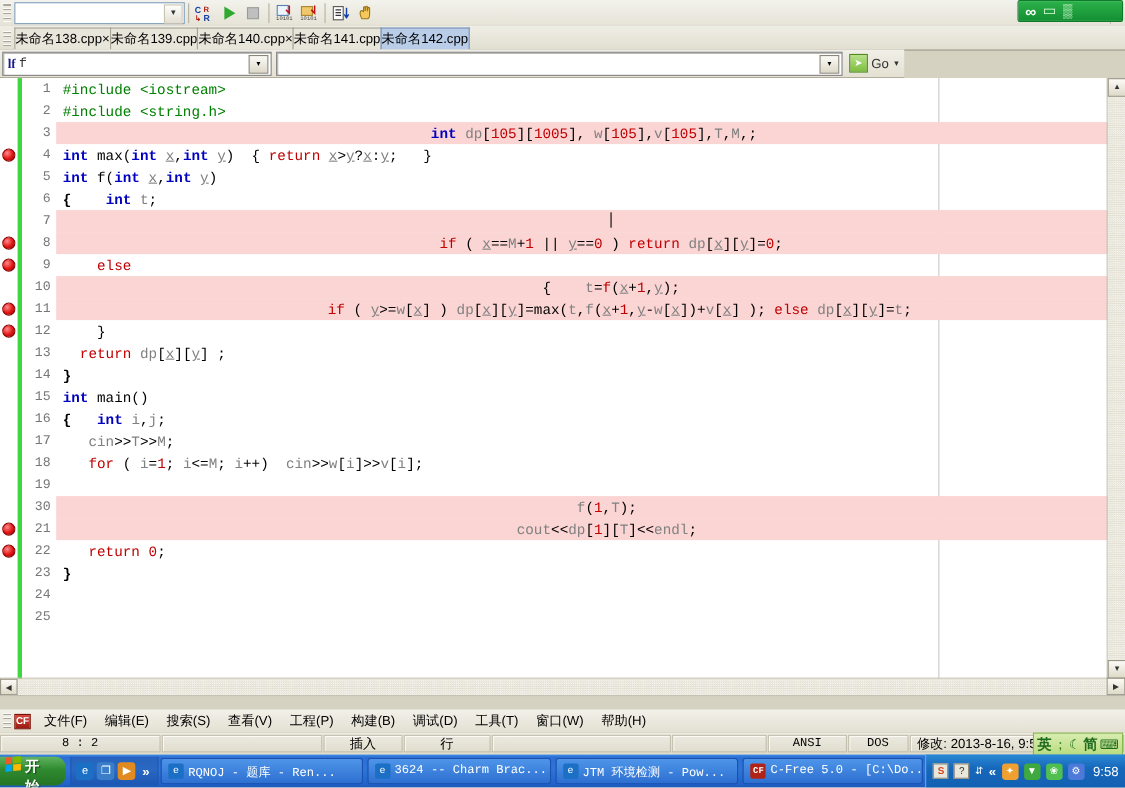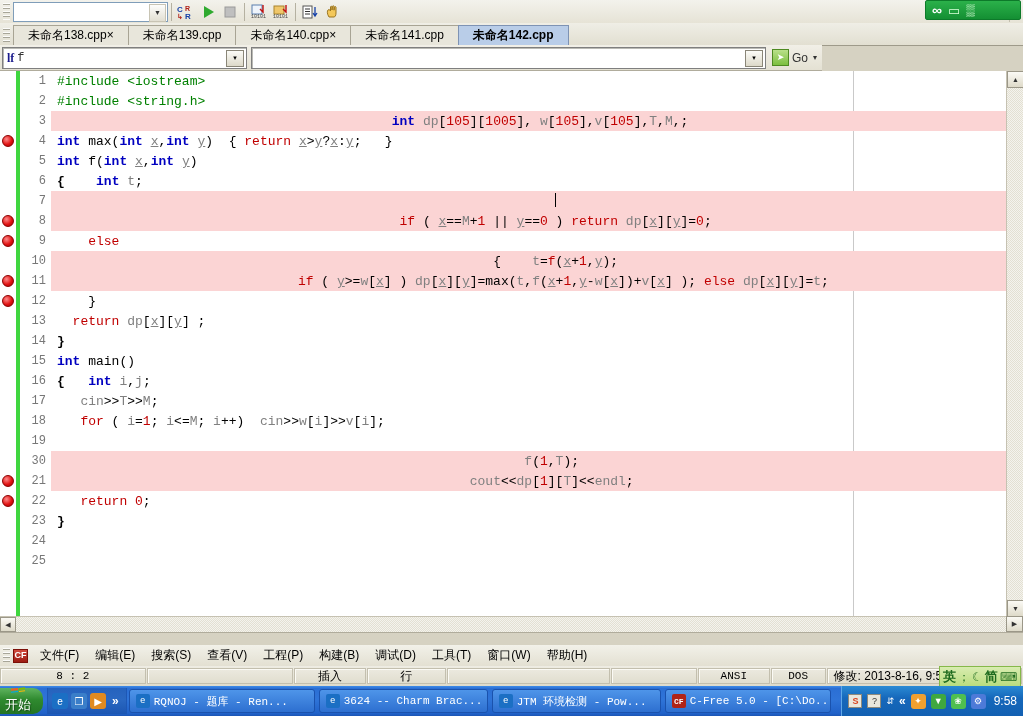--- a/index.html
+++ b/index.html
@@ -47,25 +47,25 @@
 
   
   .tabstrip{
     position:absolute;left:0;top:23px;width:1023px;height:22px;
     background:linear-gradient(#efeee6,#e2dfd1);
     border-bottom:1px solid #9e9a8a;
     display:flex;align-items:flex-end;
   }
   .tabstrip .grip{height:15px;margin:0 3px 2px 3px;}
   .tab{
-    height:19px;line-height:19px;padding:0 14px;font-size:12px;color:#000;
+    height:19px;line-height:19px;padding:0 0;font-size:12px;color:#000;
     border:1px solid #a8a494;border-bottom:none;background:#e8e6db;
     margin-right:-1px;white-space:nowrap;
   }
-  .tab.active{background:#b9cde8;border-color:#7e93b4;font-weight:bold;}
+  .tab.active{background:#b9cde8;border-color:#7e93b4;font-weight:normal;}
 
   
   .navbar{
     position:absolute;left:0;top:45px;width:822px;height:26px;
     background:linear-gradient(#f1efe7,#e4e1d3);
     border-bottom:1px solid #b0ac9c;
     display:flex;align-items:center;padding:0 2px;box-sizing:border-box;
   }
   .symbol-combo{
     position:relative;width:243px;height:20px;background:#fff;
@@ -199,24 +199,23 @@
 
   
   .taskbar{
     position:absolute;left:0;top:686px;width:1023px;height:30px;
     background:linear-gradient(#3f8ce8 0%,#2b6fd4 8%,#2f74d8 45%,#2061c8 92%,#1b55b4 100%);
     display:flex;align-items:center;
   }
   .startbtn{
     height:26px;margin:2px 4px 2px 0;padding:0 12px 0 5px;
     background:linear-gradient(#5fb35f,#2f8a2f 45%,#247424 100%);
-    border-radius:0 10px 10px 0;display:flex;align-items:center;gap:4px;
-    color:#fff;font-weight:normal;font-size:13px;
+    border-radius:0 10px 10px 0;display:flex;align-items:flex-start;gap:4px;
+    color:#fff;font-weight:bold;font-size:13px;
     text-shadow:1px 1px 1px #174c17;
-    flex-direction:column;
   }
   .startflag{width:14px;height:13px;display:grid;grid-template-columns:1fr 1fr;grid-template-rows:1fr 1fr;gap:1px;transform:skewY(-6deg);}
   .qlaunch{display:flex;align-items:center;gap:3px;height:26px;padding:0 4px;
     background:rgba(0,0,0,.10);border-left:1px solid #1d57b5;border-right:1px solid #1d57b5;}
   .qico{width:16px;height:16px;border-radius:3px;display:flex;align-items:center;justify-content:center;font-size:10px;color:#fff;}
   .chev{color:#fff;font-size:12px;font-weight:bold;padding:0 3px;}
   .tbtn{
     height:22px;margin:0 2px;padding:0 6px;min-width:0;
     background:linear-gradient(#4e95e9,#2d6fd0);
     border:1px solid #1a52ad;border-radius:3px;

